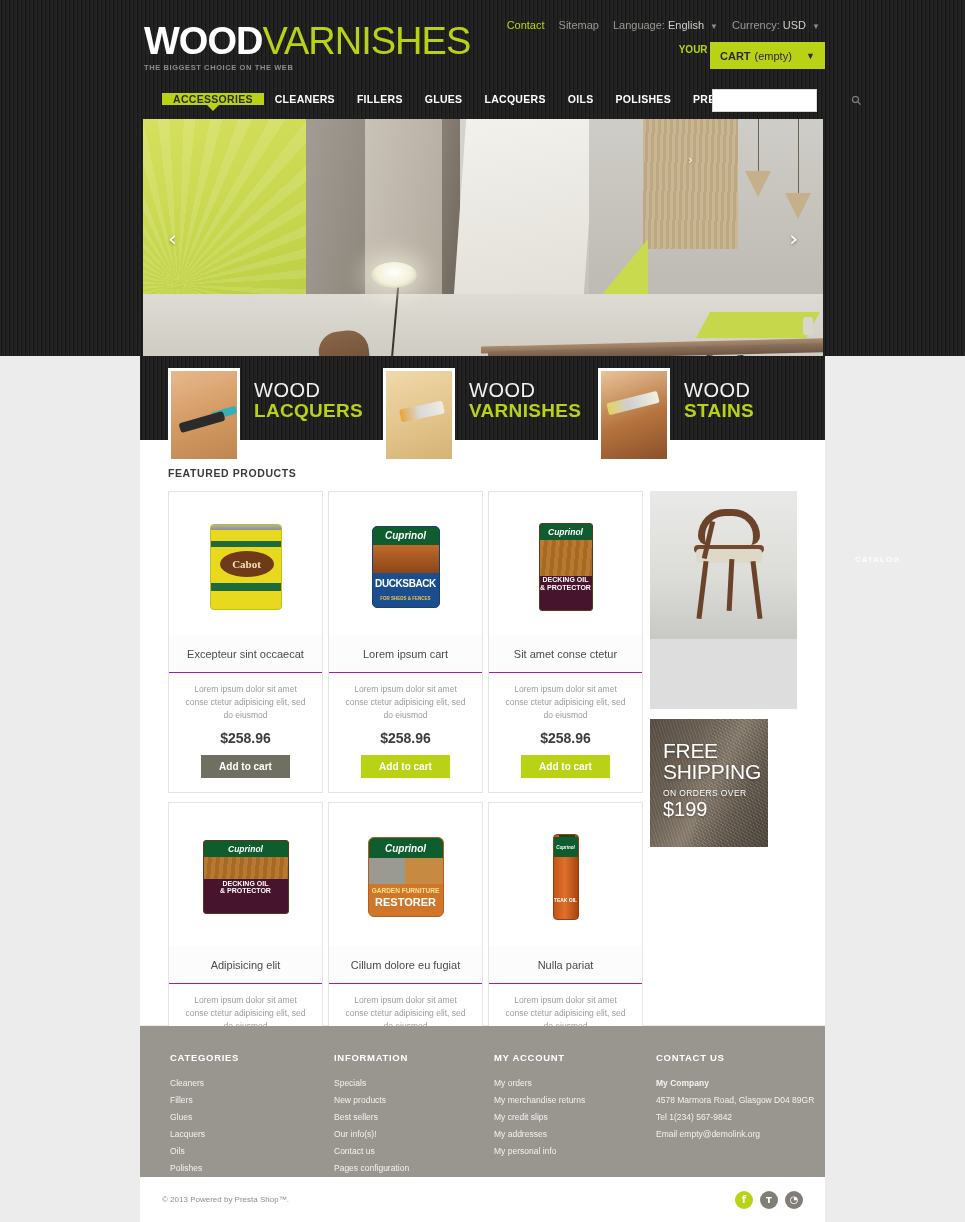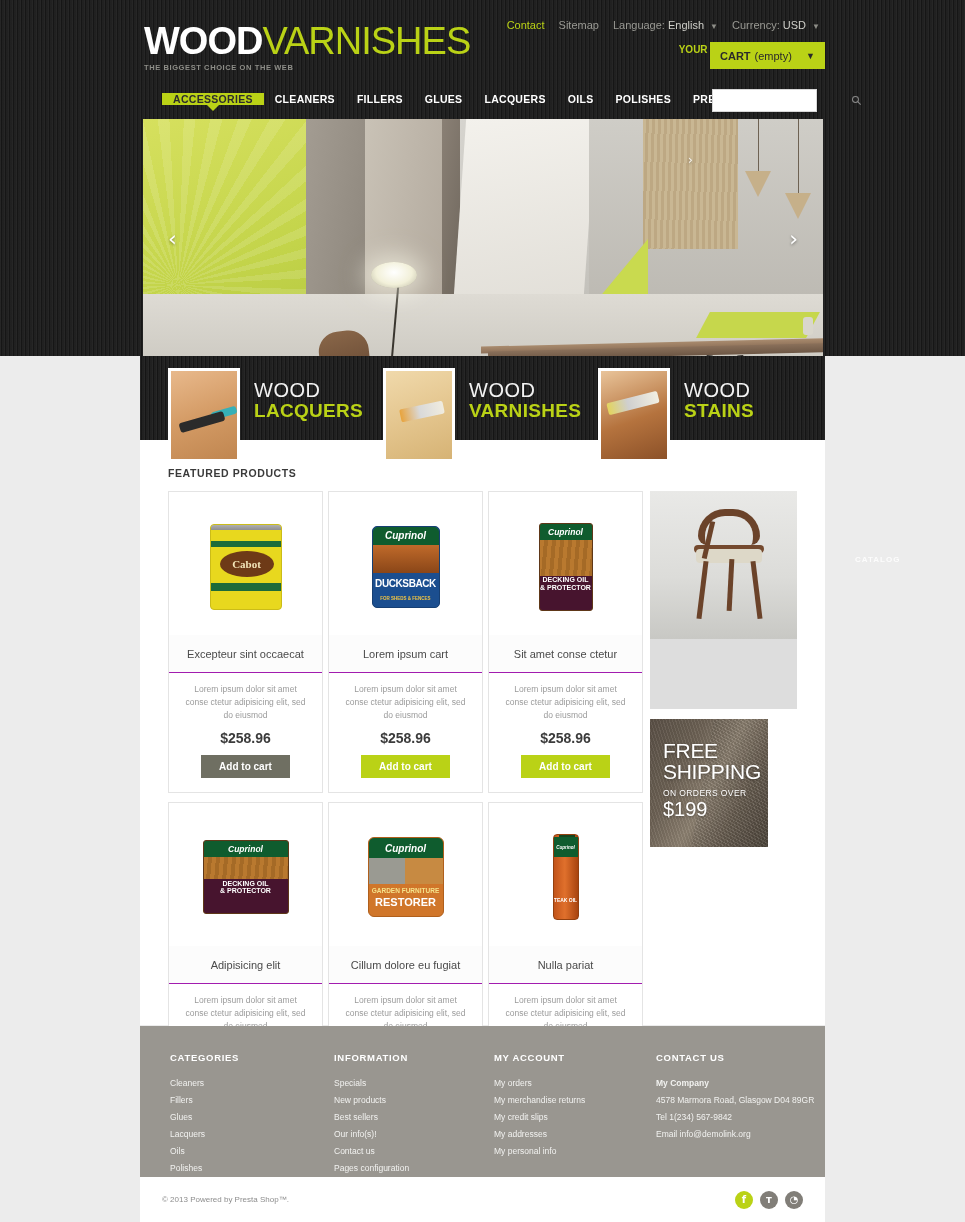--- a/index.html
+++ b/index.html
@@ -627,21 +627,21 @@
         <li>My credit slips</li>
         <li>My addresses</li>
         <li>My personal info</li>
       </ul>
     </div>
     <div class="f-col c4">
       <h5>CONTACT US</h5>
       <p class="cc">My Company</p>
       <p>4578 Marmora Road, Glasgow D04 89GR</p>
       <p>Tel 1(234) 567-9842</p>
-      <p>Email info@demolink.org</p>
+      <p>Email empty@demolink.org</p>
     </div>
   </div>
 
 <div class="bottom-bar">
   <span class="copy">© 2013 Powered by Presta Shop™.</span>
   <div class="socials" id="social-root">
       <div class="soc fb">f</div>
       <div class="soc tw">ᴛ</div>
       <div class="soc rss">◔</div>
     </div>

